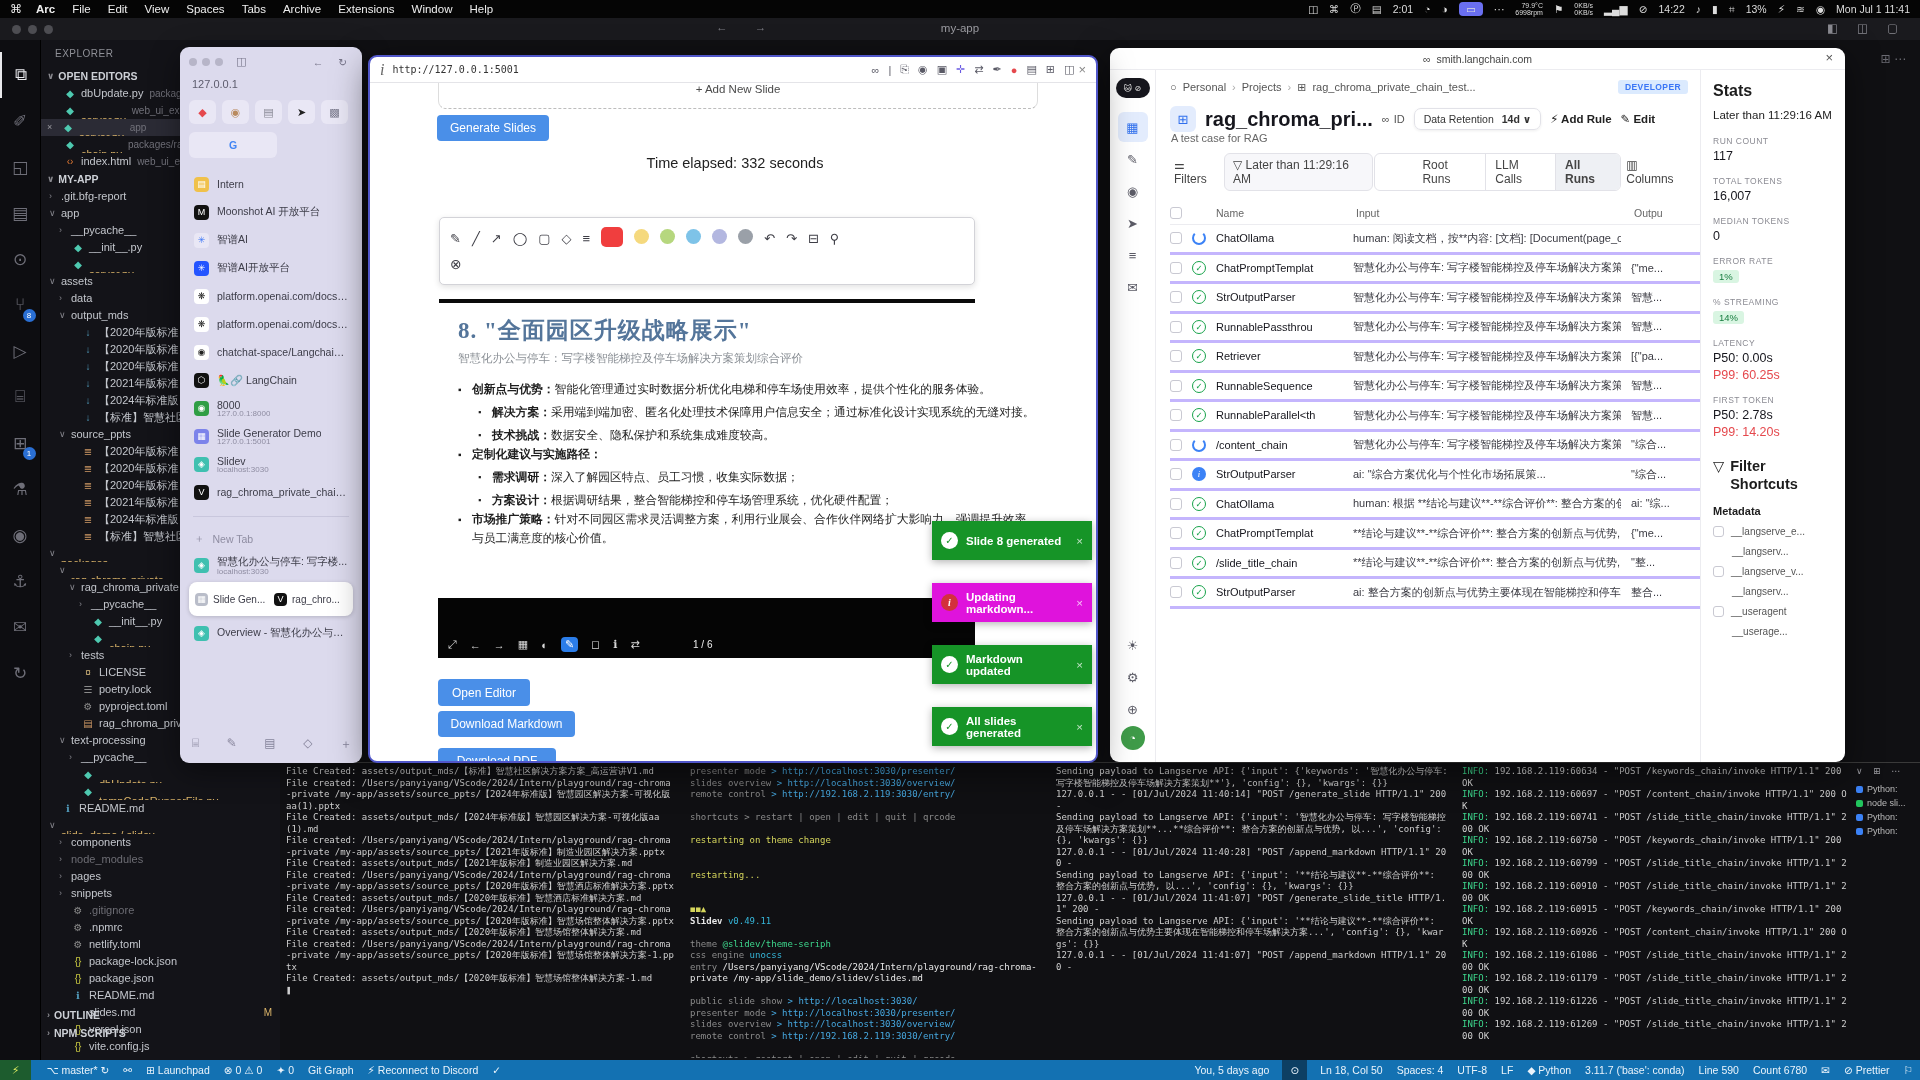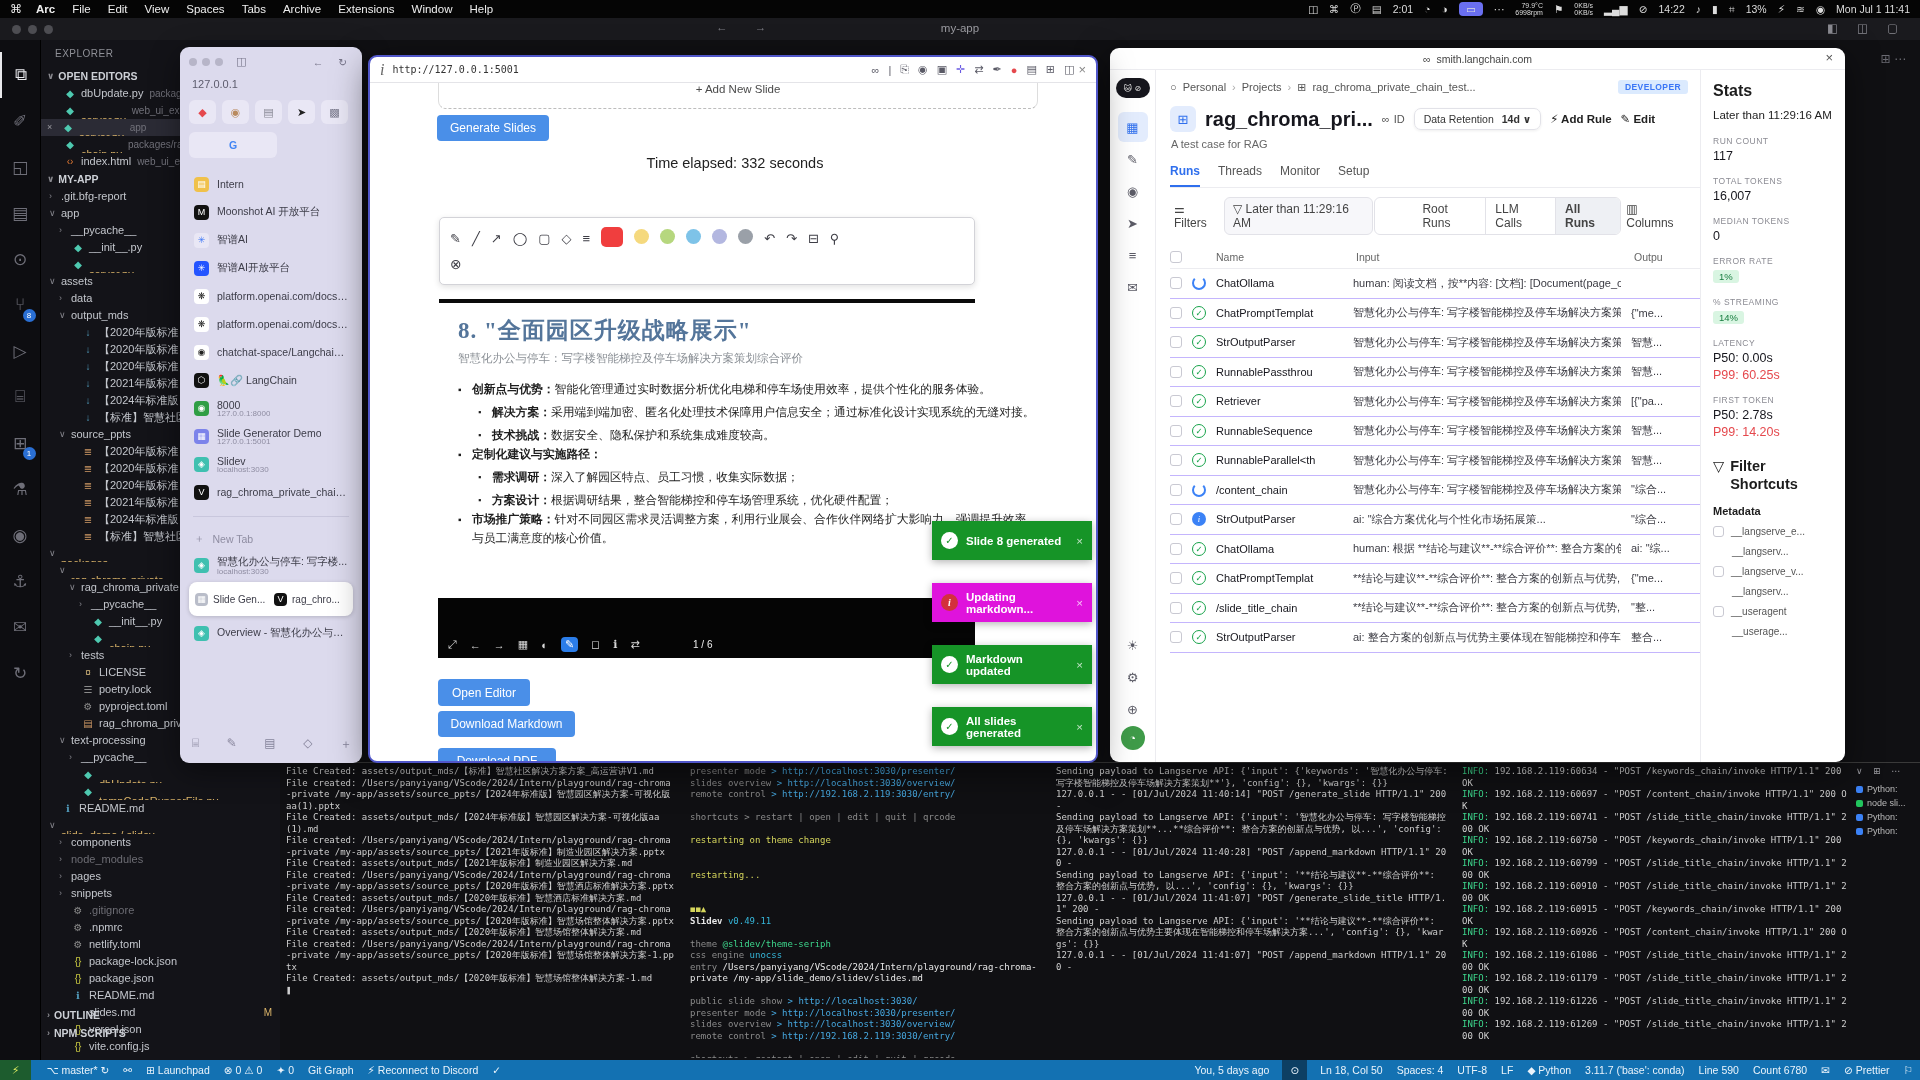--- a/index.html
+++ b/index.html
@@ -176,37 +176,37 @@
     font-size:8.5px; font-weight:bold; padding:2px 7px; border-radius:3px; letter-spacing:.4px; }
   #lstitle { display:flex; align-items:center; gap:9px; margin-top:12px; }
   #lstitle .tavatar { width:26px; height:26px; border-radius:6px; background:#e3ecfd; color:#2f6fed; display:flex;
     align-items:center; justify-content:center; font-size:13px; }
   #lstitle h1 { font-size:20px; font-weight:bold; color:#16161d; }
   #lstitle .idlink { color:#555; font-size:11px; display:flex; gap:4px; align-items:center; }
   .retcard { border:1px solid #e2e2e8; border-radius:7px; box-shadow:0 1px 3px rgba(0,0,0,.07);
     display:flex; align-items:center; gap:8px; padding:4px 9px; font-size:10.5px; color:#333; }
   .retcard .ret14 { font-weight:bold; }
   .lsbtn { display:flex; align-items:center; gap:5px; font-size:11.5px; color:#222; font-weight:bold; }
-  #lssub { color:#666; font-size:11px; margin-top:6px; margin-left:1px; }
+  #lssub { color:#666; font-size:11px; margin-left:1px; }
   #lstabs { display:flex; gap:18px; margin-top:14px; border-bottom:1px solid #ececf0; font-size:12px; color:#555; }
   #lstabs .tab { padding-bottom:7px; }
   #lstabs .tab.on { color:#2f6fed; font-weight:bold; border-bottom:2px solid #2f6fed; }
   #lsfilters { display:flex; align-items:center; gap:1px; margin-top:9px; font-size:12px; color:#444; }
   .fpill { border:1px solid #e2e2e8; border-radius:6px; padding:4px 8px; display:flex; gap:5px; align-items:center; background:#f7f7fa; }
   .fplain { padding:4px 4px; display:flex; gap:5px; align-items:center; }
   .fgroup { display:flex; border:1px solid #e2e2e8; border-radius:6px; overflow:hidden;padding-left:38px; }
   .fgroup .fseg { padding:4px 9px; background:#fff; border-right:1px solid #e2e2e8; }
   .fgroup .fseg:last-child { border-right:none; }
   .fgroup .fseg.on { background:#eef0f4; font-weight:bold; }
   #lsfilters .cols { margin-left:auto; margin-right:10px; }
   #lshead { display:flex; align-items:center; gap:10px; margin-top:10px; height:24px; font-size:10.5px; color:#666;
     border-bottom:1px solid #ececf0; }
   .lscheck { width:12px; height:12px; border:1px solid #c9c9d2; border-radius:3px; flex:none; }
   #lshead .hname { width:130px; } #lshead .hinput { width:268px; } #lshead .houtput { flex:1; }
-  .lsrow { display:flex; align-items:center; gap:10px; height:29.5px; border-bottom:1px solid #c4b5fd; font-size:11px;justify-content:center; }
+  .lsrow { display:flex; align-items:center; gap:10px; height:29.5px; border-bottom:3px solid #c4b5fd; font-size:11px;justify-content:center; }
   .sticon { width:14px; height:14px; flex:none; border-radius:50%; display:flex; align-items:center; justify-content:center; font-size:8.5px; }
   .sticon.ok { border:1.5px solid #17a34a; color:#17a34a; }
   .sticon.ok::before { content:"✓"; }
   .sticon.run { border:2px solid #3b82f6; border-top-color:transparent; }
   .sticon.info { background:#3b82f6; color:#fff; font-style:italic; font-family:serif; }
   .sticon.info::before { content:"i"; }
   .lsrow .rname { width:127px; color:#16161d; overflow:hidden; white-space:nowrap; text-overflow:ellipsis; }
   .lsrow .rinput { width:268px; color:#3a3a42; overflow:hidden; white-space:nowrap; }
   .lsrow .routput { flex:1; color:#3a3a42; overflow:hidden; white-space:nowrap; }
   
@@ -1302,27 +1302,20 @@
           <span>ID</span>
         </span>
       <span class="retcard">
         <span>Data Retention</span>
         <span class="ret14">14d ∨</span>
       </span>
       <span class="lsbtn">⚡ Add Rule</span>
       <span class="lsbtn">✎ Edit</span>
     </div>
     <div id="lssub">A test case for RAG</div>
-    <div id="lstabs">
-
-    <span class="tab on">Runs</span>
-        <span class="tab">Threads</span>
-        <span class="tab">Monitor</span>
-        <span class="tab">Setup</span>
-      </div>
     <div id="lsfilters">
       <span class="fplain">⚌ Filters</span>
       <span class="fpill">▽ Later than 11:29:16 AM</span>
       <span class="fgroup">
 
       <span class="fseg">Root Runs</span>
           <span class="fseg">LLM Calls</span>
           <span class="fseg on">All Runs</span>
         </span>
       <span class="cols fplain">▥ Columns</span>

